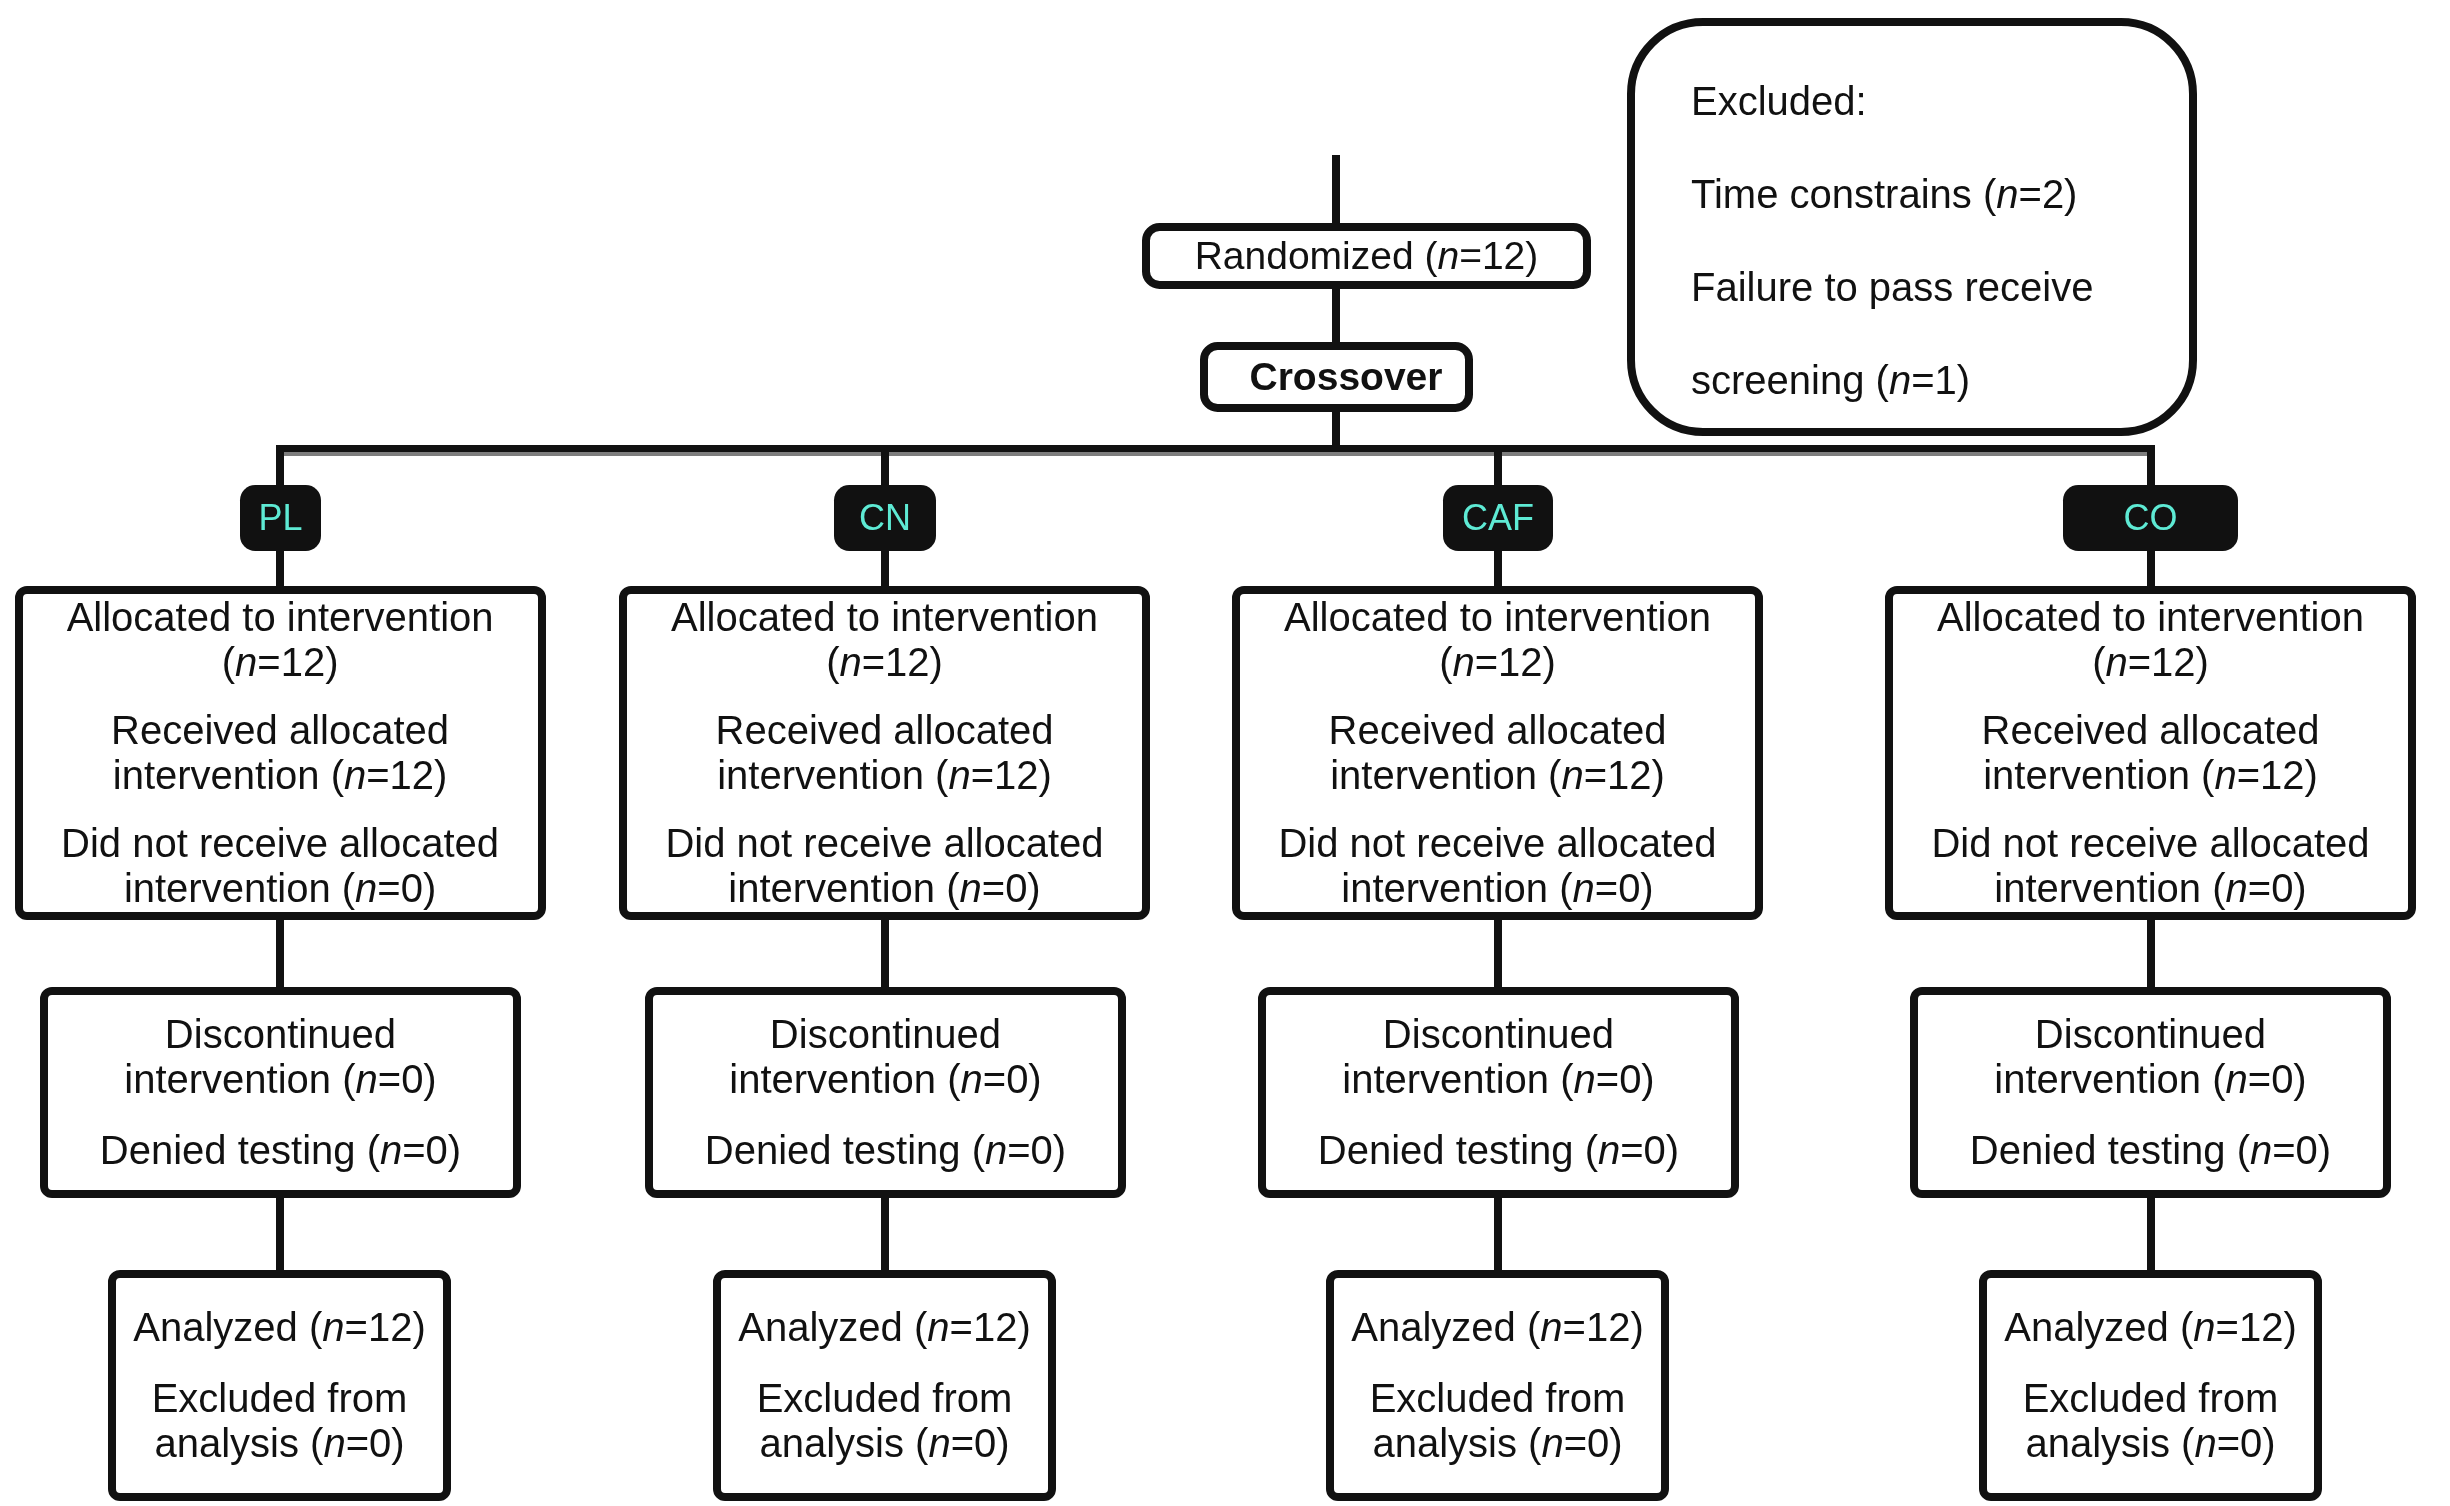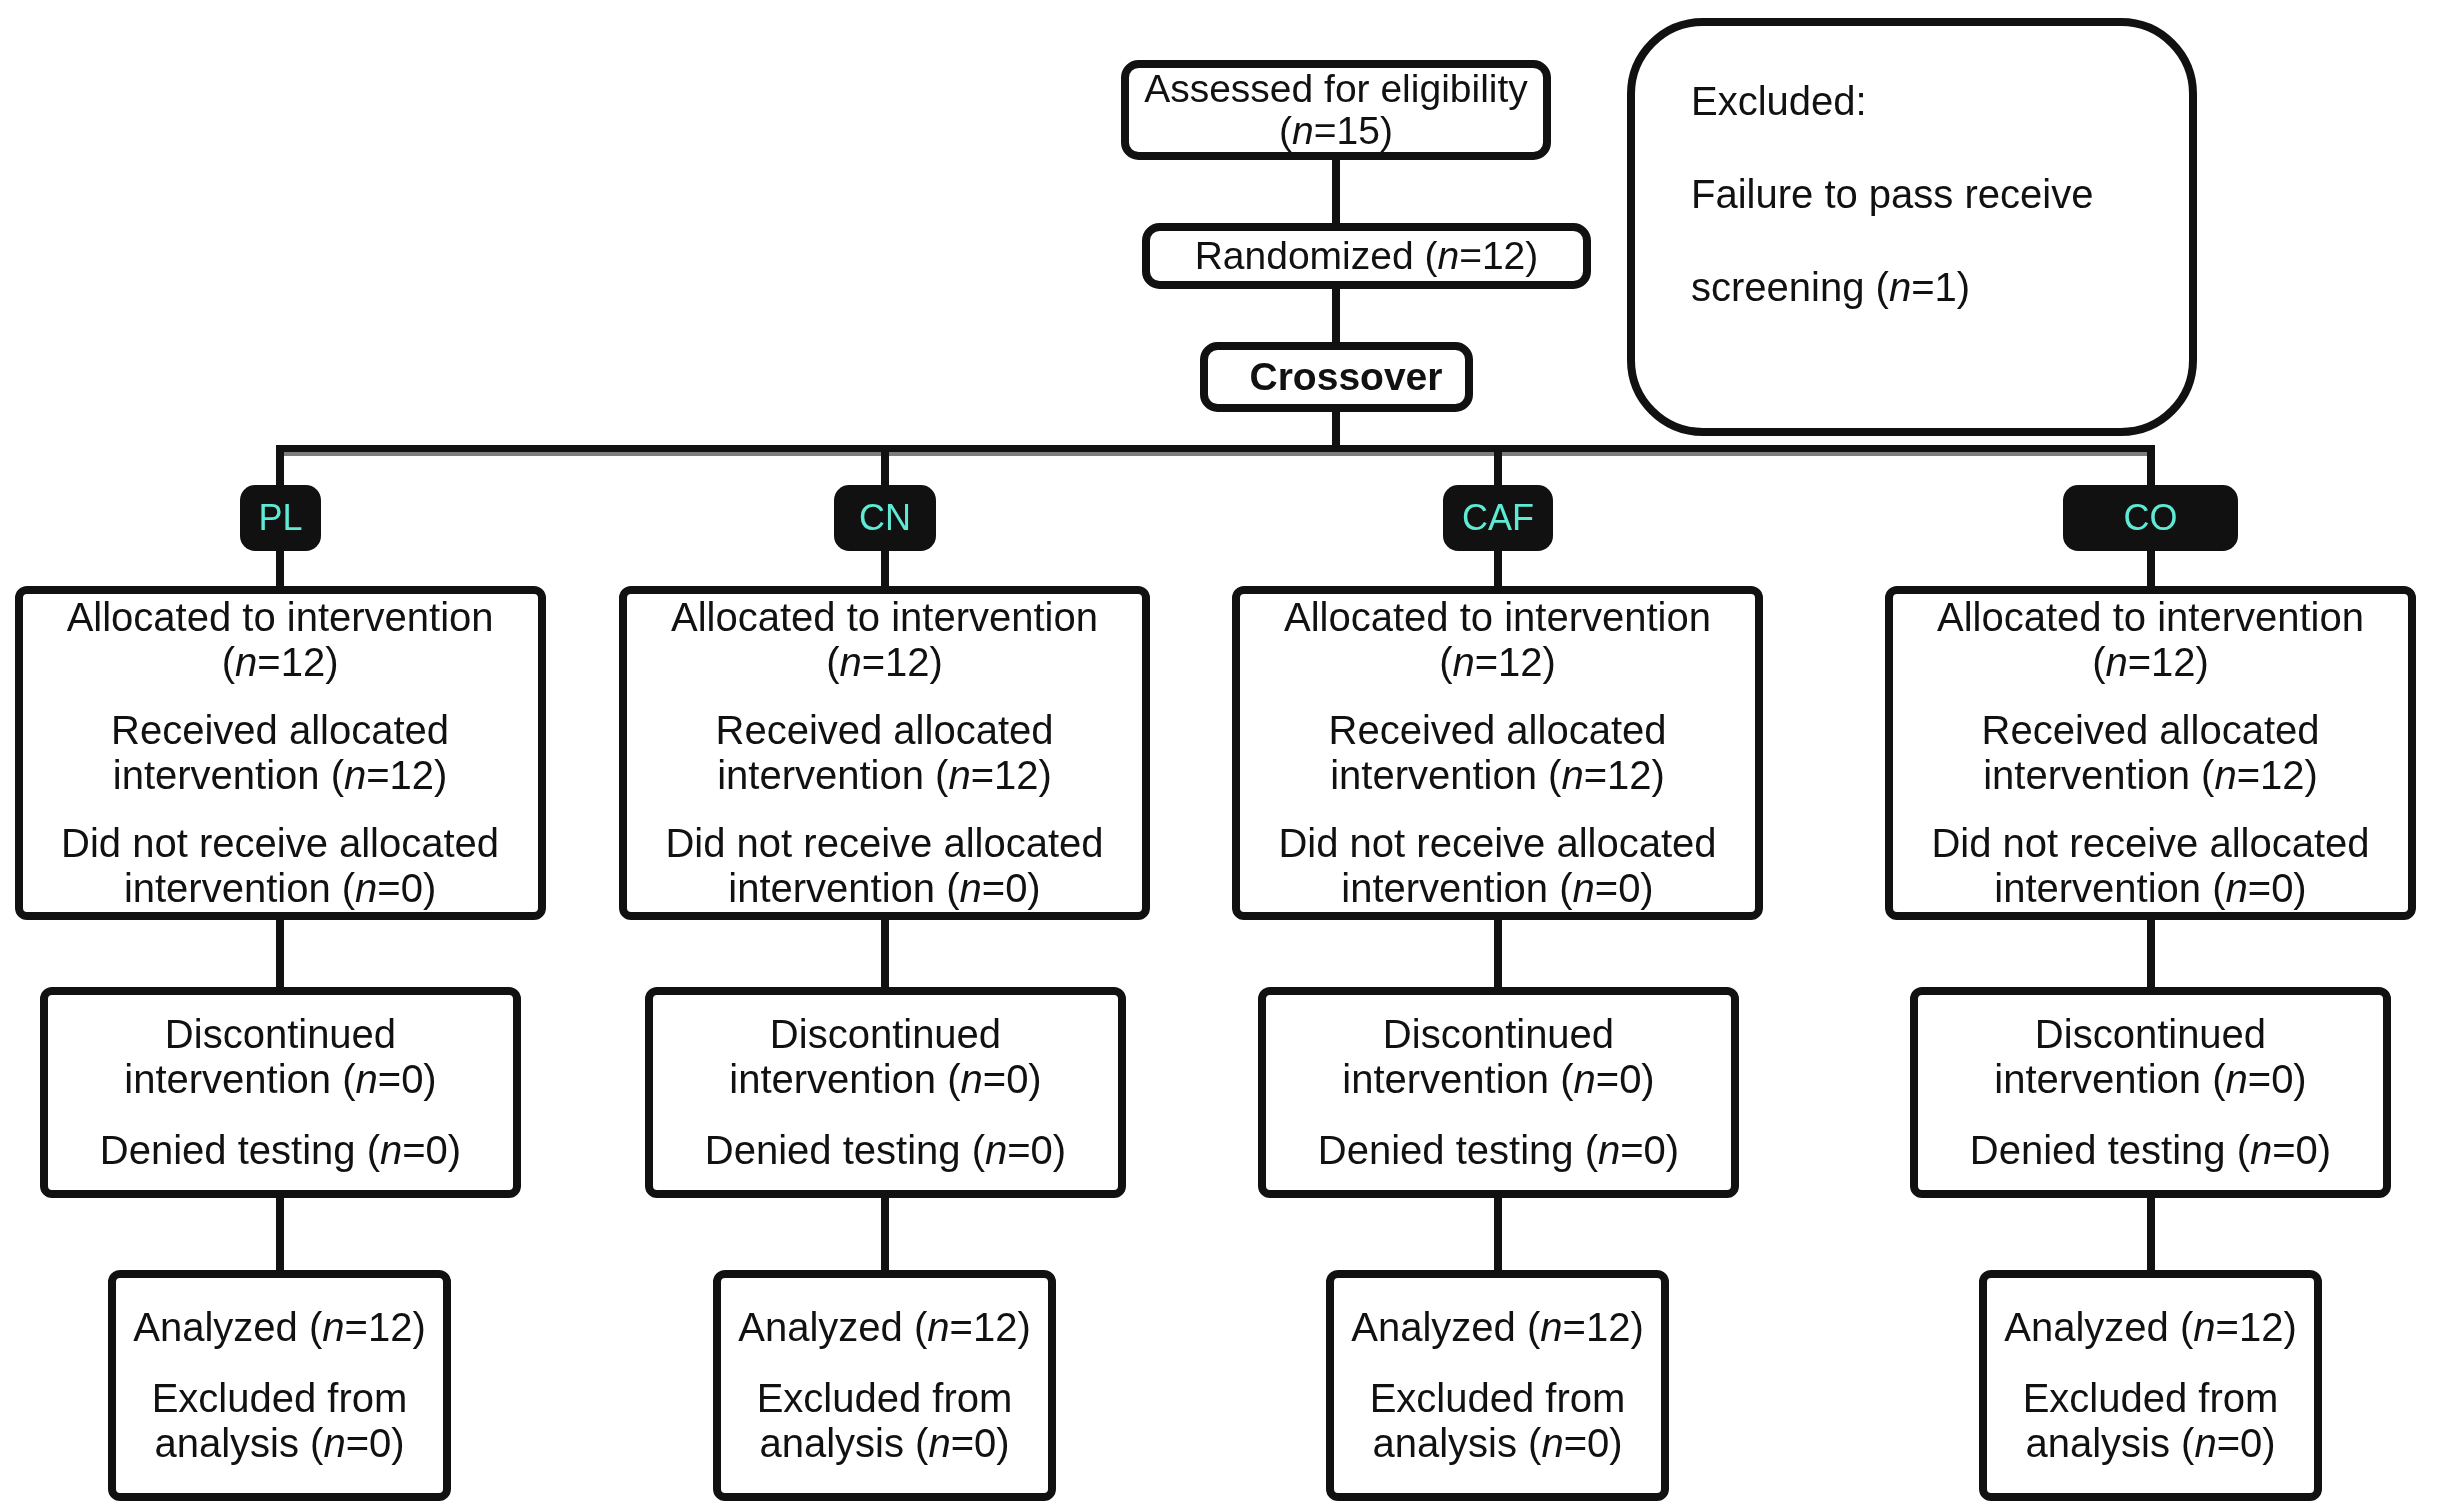--- a/index.html
+++ b/index.html
@@ -55,35 +55,32 @@
   <div class="vline" style="left:881px;top:1195px;height:79px"></div>
 
   <div class="vline" style="left:1494px;top:445px;height:146px"></div>
   <div class="vline" style="left:1494px;top:917px;height:76px"></div>
   <div class="vline" style="left:1494px;top:1195px;height:79px"></div>
 
   <div class="vline" style="left:2147px;top:445px;height:146px"></div>
   <div class="vline" style="left:2147px;top:917px;height:76px"></div>
   <div class="vline" style="left:2147px;top:1195px;height:79px"></div>
 
-  <div class="box rect top-box" style="left:1121px;top:60px;width:430px;height:100px;line-height:42px">
-    <span class="ln">Assessed for eligibility</span>
-    <span class="ln">(<i>n</i>=15)</span>
-  </div>
 
   <div class="box rect top-box" style="left:1142px;top:223px;width:449px;height:66px">
     <span class="ln">Randomized (<i>n</i>=12)</span>
   </div>
 
   <div class="box rect crossover-box" style="left:1200px;top:342px;width:273px;height:70px">
     <span class="ln">Crossover</span>
   </div>
 
   <div class="box excluded-box" style="left:1627px;top:17.6px;width:570px;height:418px">
     <span class="ln">Excluded:</span>
+    <span class="ln">Time constrains (<i>n</i>=2)</span>
     <span class="ln">Failure to pass receive</span>
     <span class="ln">screening (<i>n</i>=1)</span>
   </div>
 
   <div class="badge" style="left:240px;width:81px">PL</div>
   <div class="badge" style="left:834px;width:102px">CN</div>
   <div class="badge" style="left:1443px;width:110px">CAF</div>
   <div class="badge" style="left:2063px;width:175px">CO</div>
 
   <div class="box arm-box" style="left:14.6px;top:586px;width:531px;height:334px">

